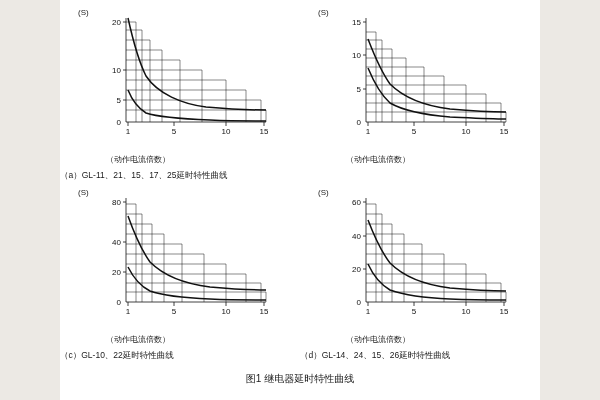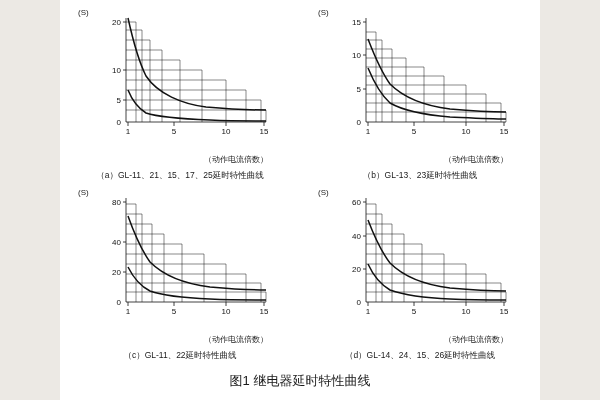--- a/index.html
+++ b/index.html
@@ -45,40 +45,39 @@
     position:absolute;
     left:18px;top:4px;
     font-size:8px;
     color:#1a1a1a;
   }
   .xaxis-caption{
     position:absolute;
     left:46px;
     top:150px;
     width:162px;
-    text-align:right;
+    text-align:left;
     font-size:8px;
     color:#1a1a1a;
   }
   .panel-caption{
     position:absolute;
     left:0;
     top:166px;
     width:100%;
-    text-align:center;
     font-size:8.5px;
     color:#1a1a1a;
   }
   .fig-caption{
     position:absolute;
     left:60px;
     top:372px;
     width:480px;
     text-align:center;
-    font-size:13px;
+    font-size:10px;
     color:#1a1a1a;
   }
   svg{display:block;}
   text{font-family:"Liberation Sans", sans-serif;}
 </style>
 </head>
 <body>
 
 <div class="page">
   <div class="sheet"></div>
@@ -206,21 +205,20 @@
             <text x="22" y="120">1</text>
             <text x="68" y="120">5</text>
             <text x="120" y="120">10</text>
             <text x="158" y="120">15</text>
           </g>
           <path d="M22,25 C27,38 34,56 44,70 C58,84 80,92 104,95 C126,97 144,98 160,98" fill="none" stroke="#111" stroke-width="1.5"></path>
           <path d="M22,54 C27,66 34,80 44,89 C58,97 80,101 104,103 C126,104 144,105 160,105" fill="none" stroke="#111" stroke-width="1.5"></path>
         </svg>
       </div>
       <div class="xaxis-caption">（动作电流倍数）</div>
-      <div class="panel-caption">（b）GL‑13、23延时特性曲线</div>
     </div>
 
     <div class="panel">
       <div class="unit-label">(S)</div>
       <div class="plot-area">
         <svg class="axes" viewBox="0 0 162 120" preserveAspectRatio="none">
           <g stroke="#111" stroke-width="0.8" fill="none">
             <line x1="20" y1="4" x2="20" y2="108"></line>
             <line x1="20" y1="108" x2="160" y2="108"></line>
           </g>
@@ -269,21 +267,21 @@
             <text x="22" y="120">1</text>
             <text x="68" y="120">5</text>
             <text x="120" y="120">10</text>
             <text x="158" y="120">15</text>
           </g>
           <path d="M22,22 C27,36 34,54 44,68 C58,82 80,90 104,93 C126,95 144,96 160,96" fill="none" stroke="#111" stroke-width="1.5"></path>
           <path d="M22,73 C27,83 34,92 44,97 C58,102 80,104 104,105 C126,106 144,106 160,106" fill="none" stroke="#111" stroke-width="1.5"></path>
         </svg>
       </div>
       <div class="xaxis-caption">（动作电流倍数）</div>
-      <div class="panel-caption">（c）GL‑11、22延时特性曲线</div>
+      <div class="panel-caption">（c）GL‑10、22延时特性曲线</div>
     </div>
 
     <div class="panel">
       <div class="unit-label">(S)</div>
       <div class="plot-area">
         <svg class="axes" viewBox="0 0 162 120" preserveAspectRatio="none">
           <g stroke="#111" stroke-width="0.8" fill="none">
             <line x1="20" y1="4" x2="20" y2="108"></line>
             <line x1="20" y1="108" x2="160" y2="108"></line>
           </g>

